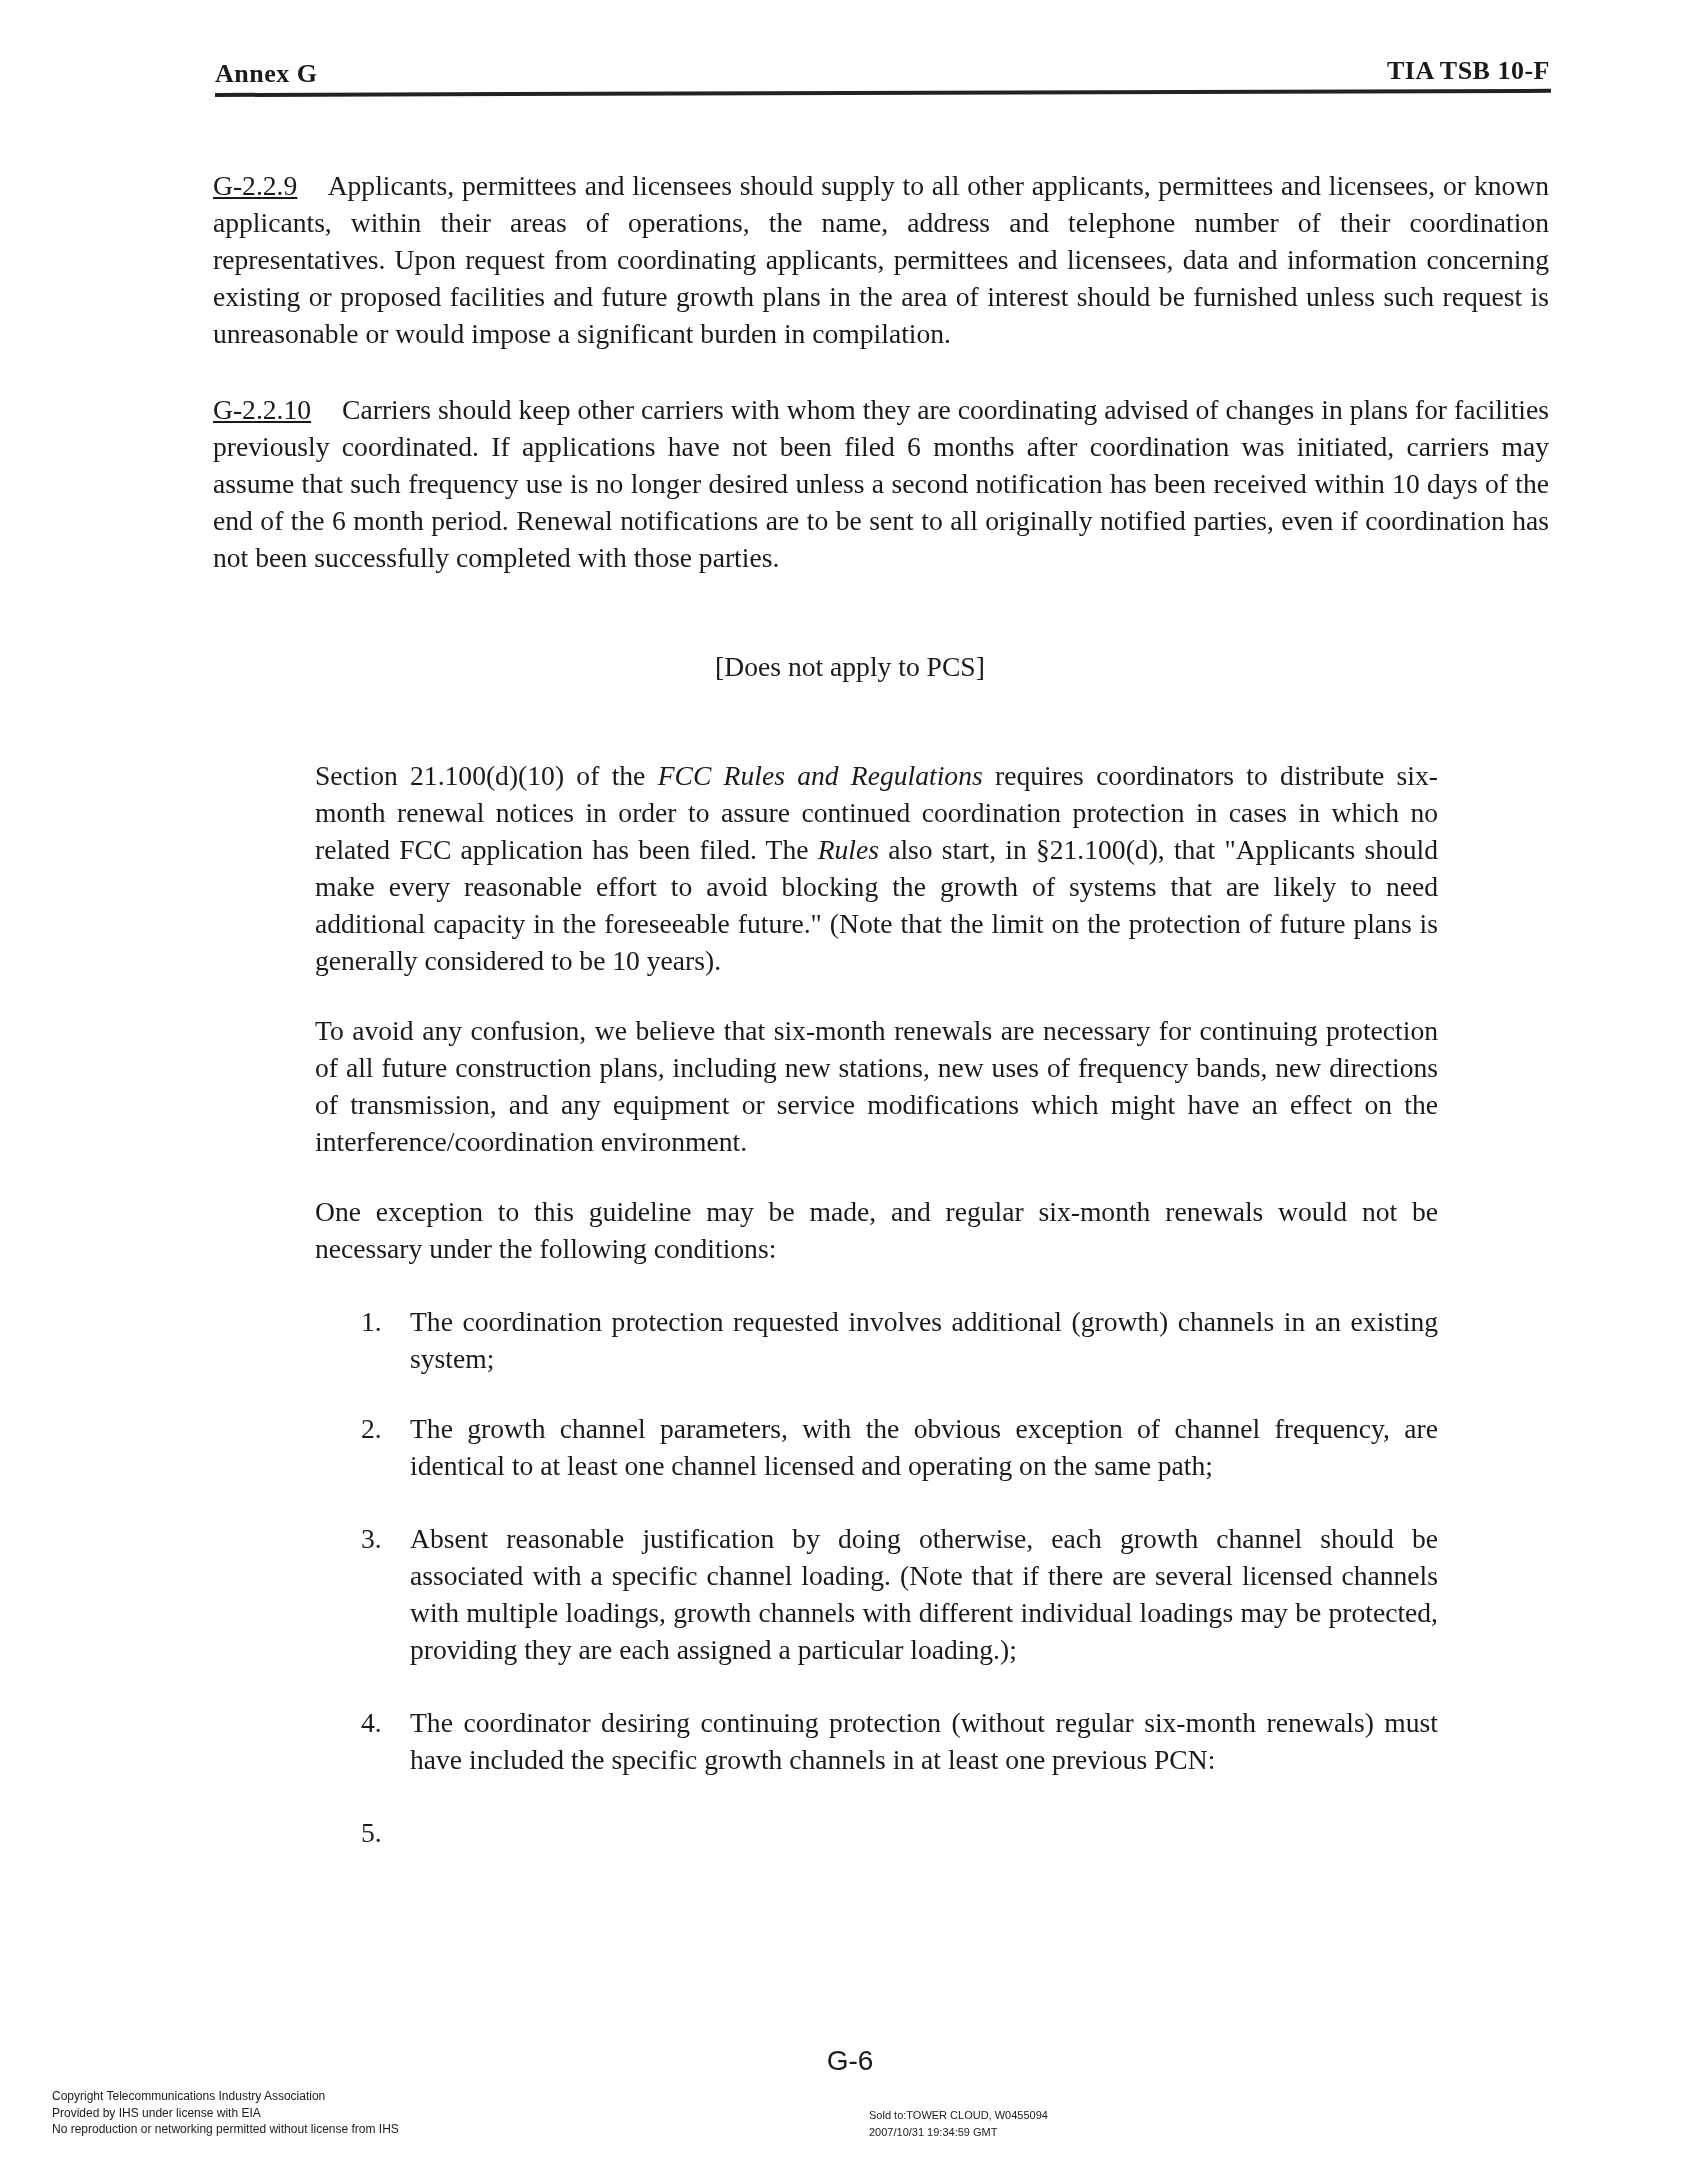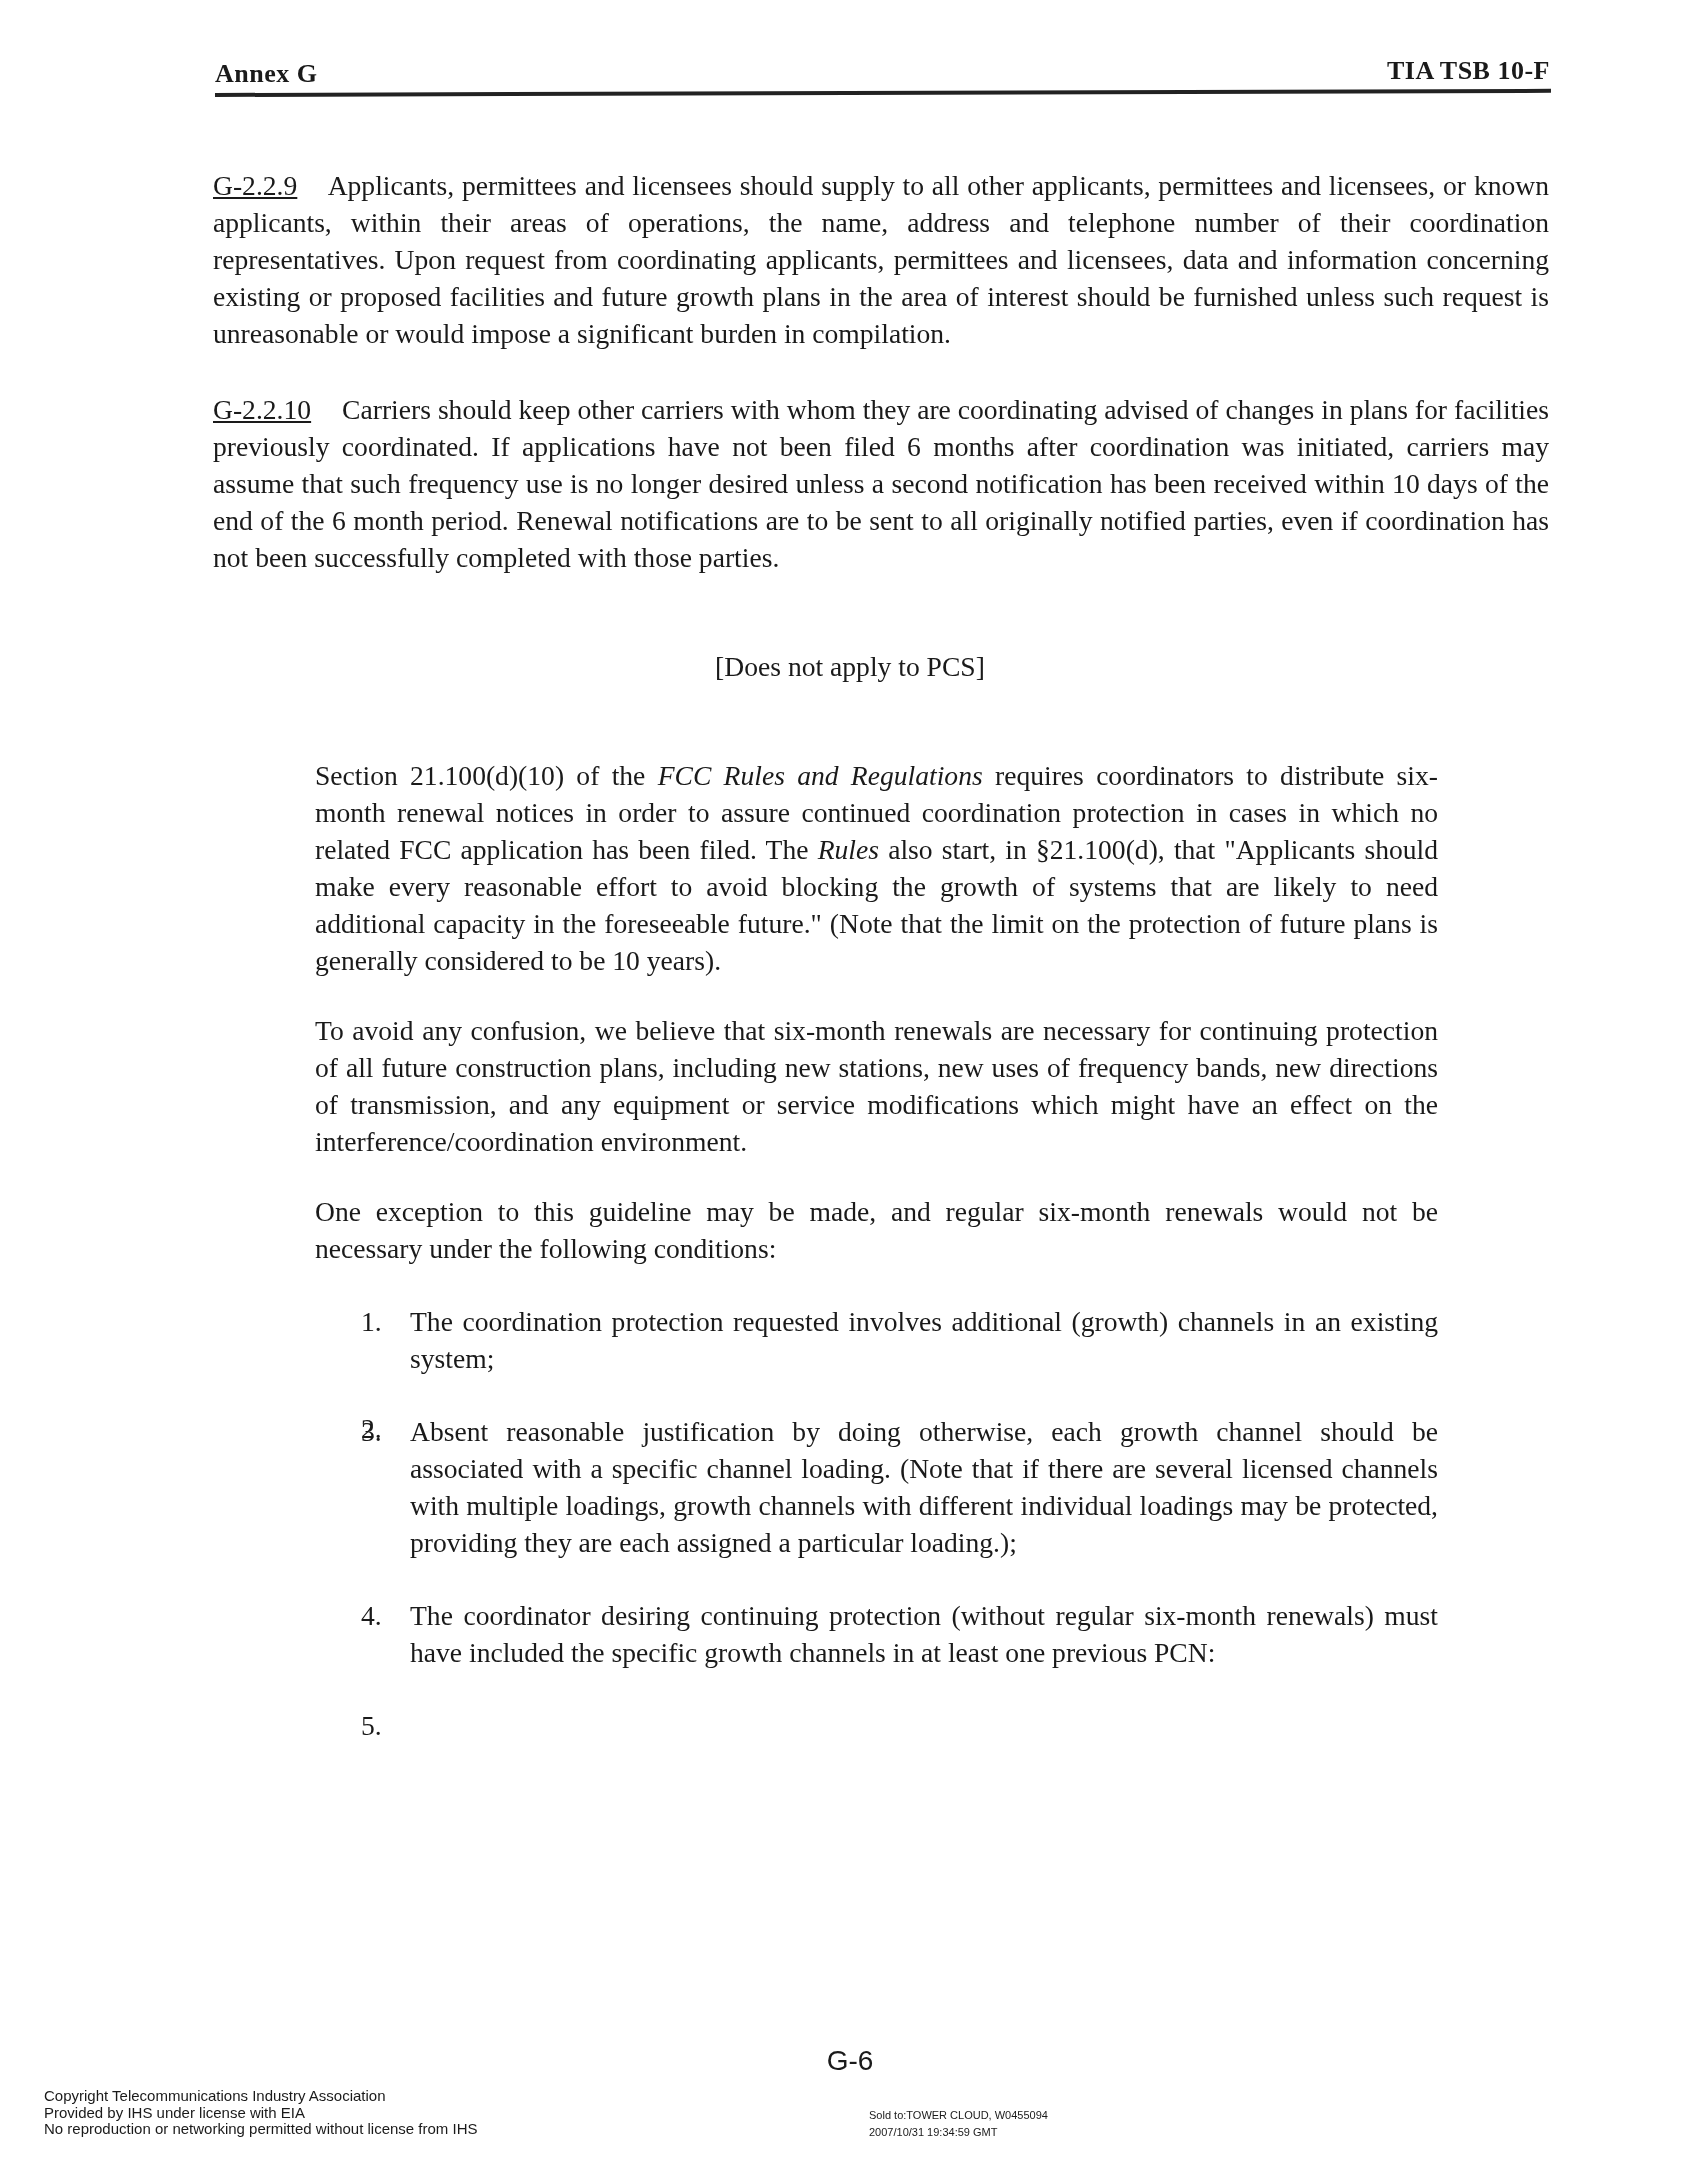--- a/index.html
+++ b/index.html
@@ -36,22 +36,22 @@
   .p5 { top: 1193px; }
   .list { position: absolute; left: 315px; width: 1123px; top: 1303px; margin: 0; padding: 0; list-style: none; }
   .list li { position: relative; padding-left: 95px; font-size: 27.6px; line-height: 37px; text-align: justify; margin-bottom: 36px; }
   .list li .num { position: absolute; left: 46px; top: 0; }
   .list li:nth-child(1) { margin-bottom: 33px; }
   .footer-page {
     position: absolute; left: 0; width: 1700px; top: 2045px; text-align: center;
     font-size: 28px; font-family: "Liberation Sans", "DejaVu Sans", sans-serif;
   }
   .footer-left {
-    position: absolute; left: 44px; top: 2088px;
-    font-family: "Liberation Sans", "DejaVu Sans", sans-serif; font-size: 15px; line-height: 16.5px;
+    position: absolute; left: 52px; top: 2088px;
+    font-family: "Liberation Sans", "DejaVu Sans", sans-serif; font-size: 12px; line-height: 16.5px;
   }
   .footer-right {
     position: absolute; left: 869px; top: 2107px;
     font-family: "Liberation Sans", "DejaVu Sans", sans-serif; font-size: 11px; line-height: 16.5px;
   }
   i { font-style: italic; margin-top: 20px; }
 </style>
 </head>
 <body>
 
@@ -78,21 +78,21 @@
   <div class="para body-para p3">
     <span>Section 21.100(d)(10) of the </span><i>FCC Rules and Regulations</i><span> requires coordinators to distribute six-month renewal notices in order to assure continued coordination protection in cases in which no related FCC application has been filed. The </span><i>Rules</i><span> also start, in §21.100(d), that "Applicants should make every reasonable effort to avoid blocking the growth of systems that are likely to need additional capacity in the foreseeable future." (Note that the limit on the protection of future plans is generally considered to be 10 years).</span>
   </div>
 
   <div class="para body-para p4">To avoid any confusion, we believe that six-month renewals are necessary for continuing protection of all future construction plans, including new stations, new uses of frequency bands, new directions of transmission, and any equipment or service modifications which might have an effect on the interference/coordination environment.</div>
 
   <div class="para body-para p5">One exception to this guideline may be made, and regular six-month renewals would not be necessary under the following conditions:</div>
 
   <ol class="list">
     <li><span class="num">1.</span><span>The coordination protection requested involves additional (growth) channels in an existing system;</span></li>
-    <li><span class="num">2.</span></li>
+    <li><span class="num">2.</span><span>The growth channel parameters, with the obvious exception of channel frequency, are identical to at least one channel licensed and operating on the same path;</span></li>
     <li><span class="num">3.</span><span>Absent reasonable justification by doing otherwise, each growth channel should be associated with a specific channel loading. (Note that if there are several licensed channels with multiple loadings, growth channels with different individual loadings may be protected, providing they are each assigned a particular loading.);</span></li>
     <li><span class="num">4.</span><span>The coordinator desiring continuing protection (without regular six-month renewals) must have included the specific growth channels in at least one previous PCN:</span></li>
     <li><span class="num">5.</span></li>
   </ol>
 
   <div class="footer-page">G-6</div>
 
   <div class="footer-left">
     <div>Copyright Telecommunications Industry Association</div>
     <div>Provided by IHS under license with EIA</div>

